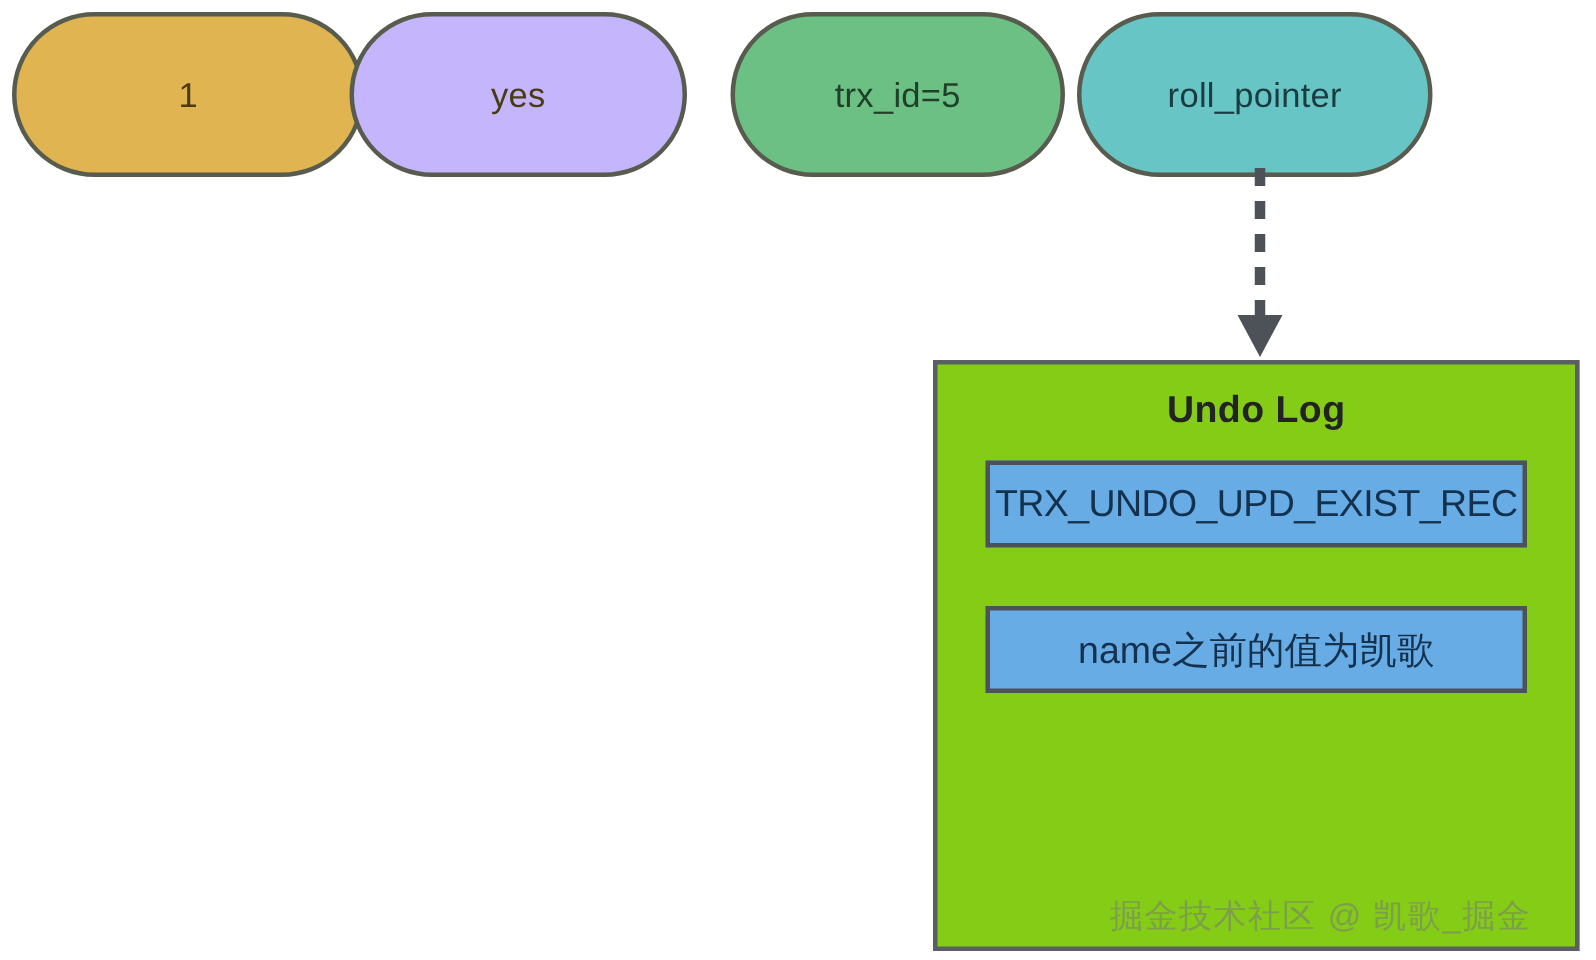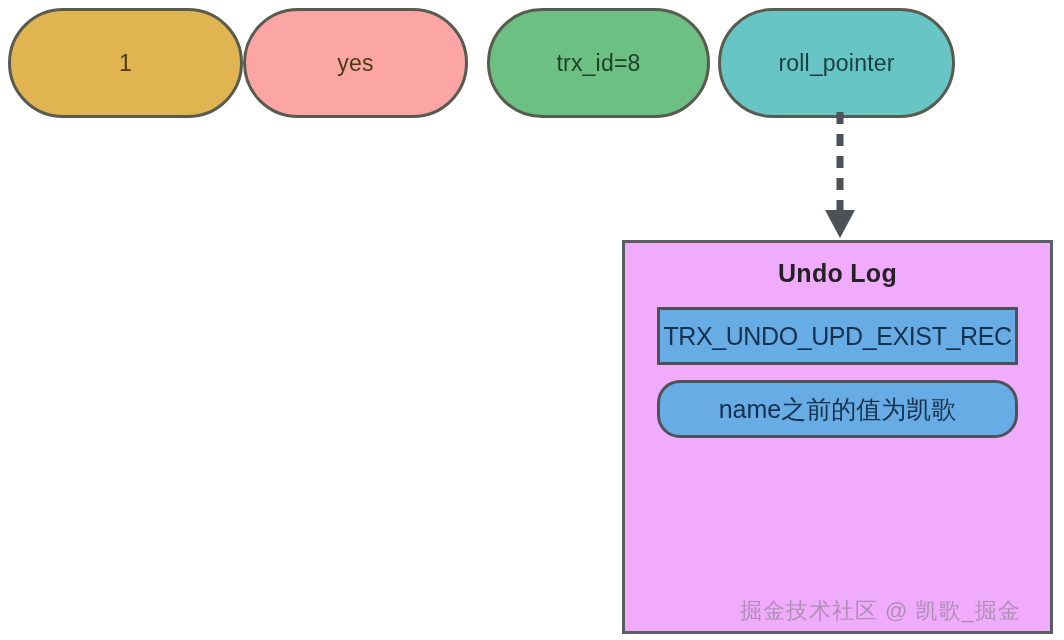--- a/index.html
+++ b/index.html
@@ -32,21 +32,21 @@
     display: flex;
     align-items: center;
     justify-content: center;
     color: #2c2c2c;
     font-size: 23px;
     font-weight: 400;
     letter-spacing: 0.2px;
     white-space: nowrap;
   }
   .pill-1 { left: 8px;   width: 235px; background: #e0b551; }
-  .pill-2 { left: 243px; width: 225px; background: #fca5a5; }
+  .pill-2 { left: 233px; width: 225px; background: #c4b5fd; }
   .pill-3 { left: 487px; width: 223px; background: #6cc083; }
   .pill-4 { left: 718px; width: 237px; background: #68c5c5; }
 
   .pill-1 .pill-label { color: #4a3c12; }
   .pill-2 .pill-label { color: #4a3c12; }
   .pill-3 .pill-label { color: #20402a; }
   .pill-4 .pill-label { color: #1b3c40; }
 
   
   .connector {
@@ -59,21 +59,21 @@
 
   
   .undo-box {
     position: absolute;
     left: 622px;
     top: 240px;
     width: 431px;
     height: 394px;
     box-sizing: border-box;
     border: 3px solid #5a5f63;
-    background: #f0abfc;
+    background: #84cc16;
   }
   .undo-title {
     position: absolute;
     top: 16px;
     left: 0;
     width: 100%;
     text-align: center;
     font-size: 25px;
     font-weight: bold;
     color: #232323;
@@ -82,33 +82,33 @@
   .rows {
     position: absolute;
     top: 64px;
     left: 32px;
     width: 361px;
   }
   .undo-row {
     box-sizing: border-box;
     width: 361px;
     height: 58px;
-    margin-bottom: 15px;
+    margin-bottom: 39px;
     background: #68ace5;
     border: 3px solid #4d5258;
     display: flex;
     align-items: center;
     justify-content: center;
     color: #14314d;
     font-size: 25px;
     white-space: nowrap;
     overflow: hidden;
   }
   .undo-row.tight { font-size: 25px; letter-spacing: -0.4px; }
-  .undo-row.cjk { font-size: 25px; border-radius: 23px; }
+  .undo-row.cjk { font-size: 25px; }
 
   
   .watermark {
     position: absolute;
     left: 740px;
     top: 596px;
     width: 320px;
     font-size: 22px;
     color: rgba(120,120,120,0.55);
     white-space: nowrap;
@@ -121,21 +121,21 @@
 
 <div id="canvas">
 
   <div class="pill pill-1">
     <span class="pill-label">1</span>
   </div>
   <div class="pill pill-2">
     <span class="pill-label">yes</span>
   </div>
   <div class="pill pill-3">
-    <span class="pill-label">trx_id=8</span>
+    <span class="pill-label">trx_id=5</span>
   </div>
   <div class="pill pill-4">
     <span class="pill-label">roll_pointer</span>
   </div>
 
   <svg class="connector" viewBox="0 0 70 130" width="70" height="130">
     <line x1="35" y1="0" x2="35" y2="102" stroke="#4d5258" stroke-width="7" stroke-dasharray="12,10"></line>
     <polygon points="35,126 20,98 50,98" fill="#4d5258"></polygon>
   </svg>
 

